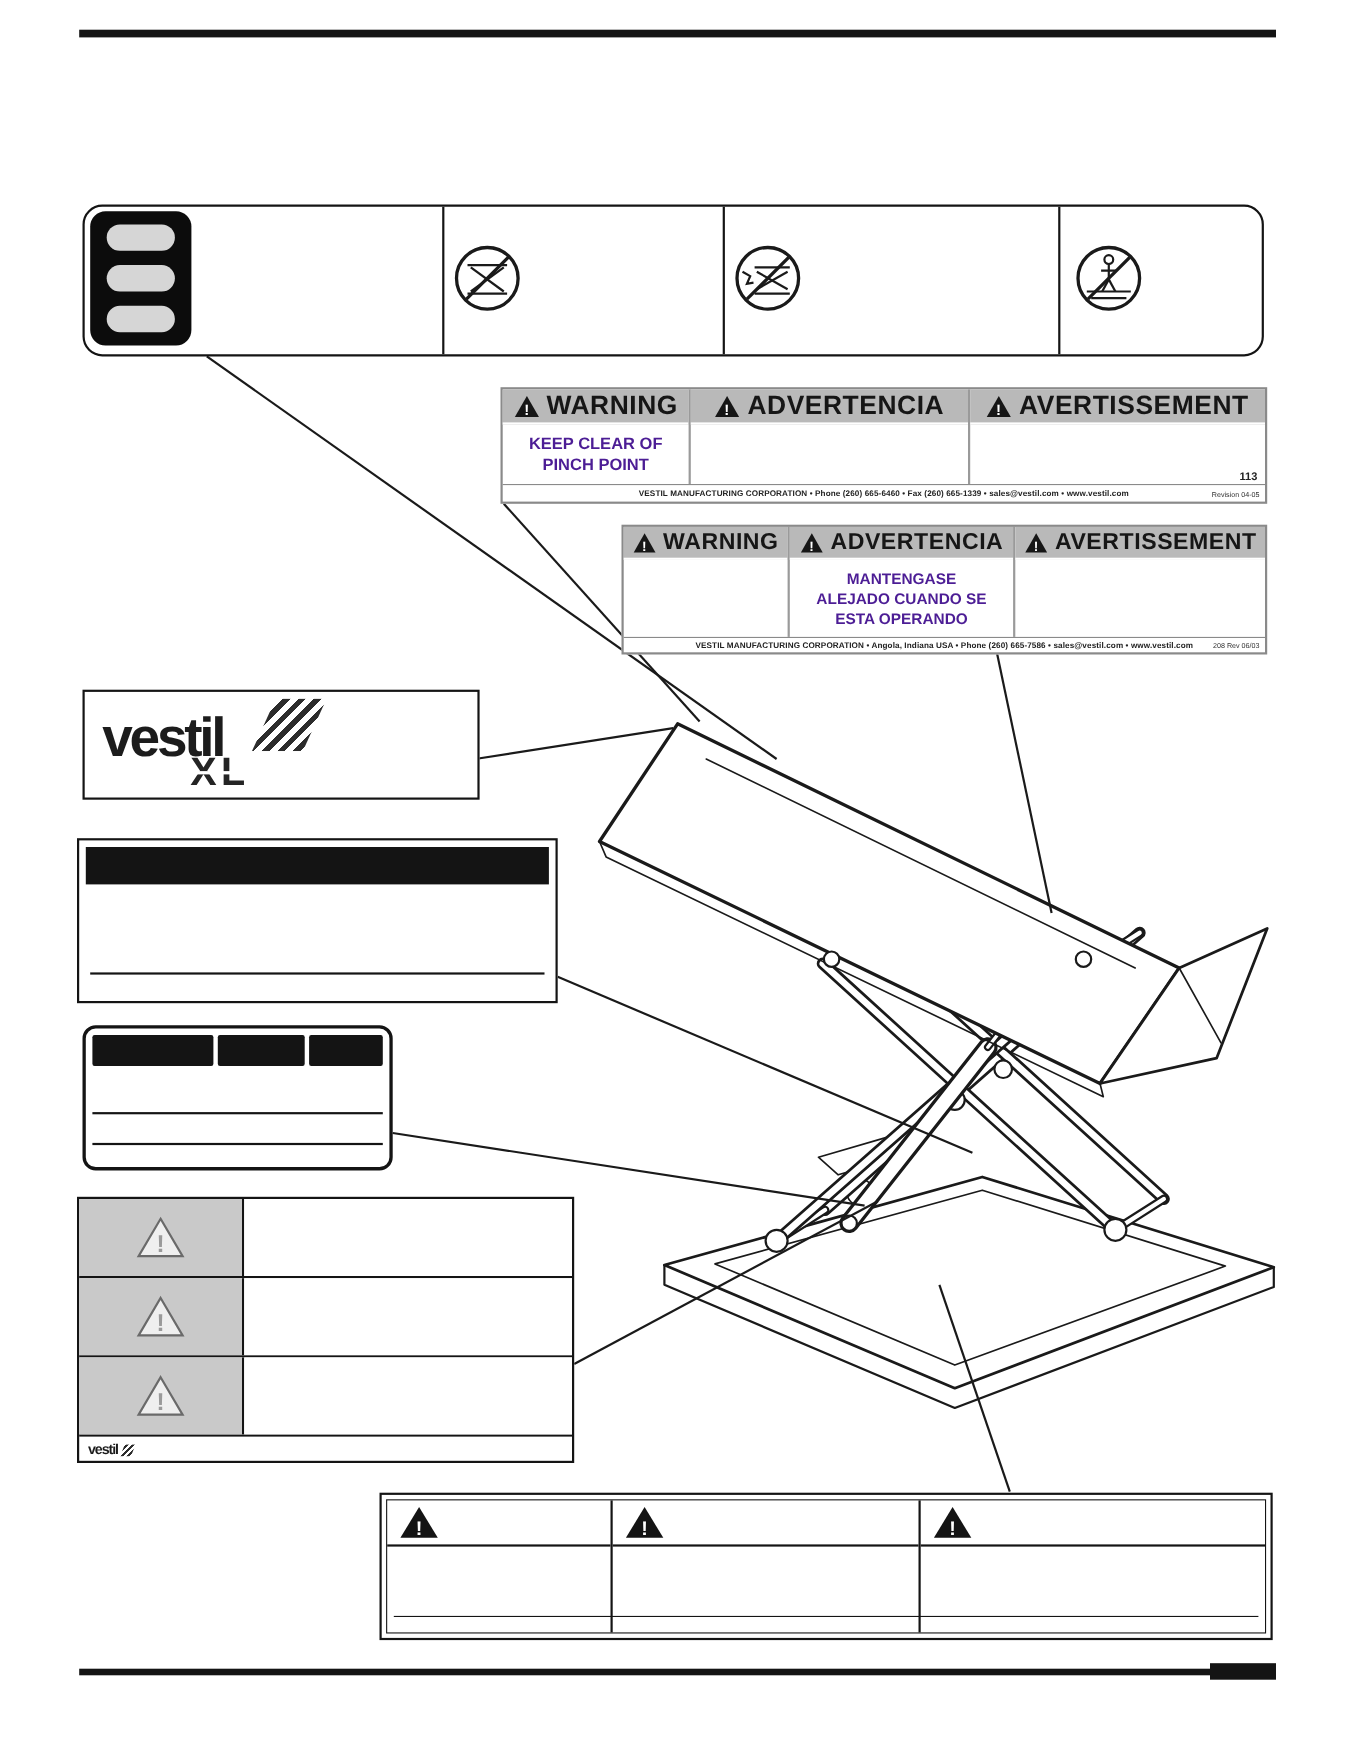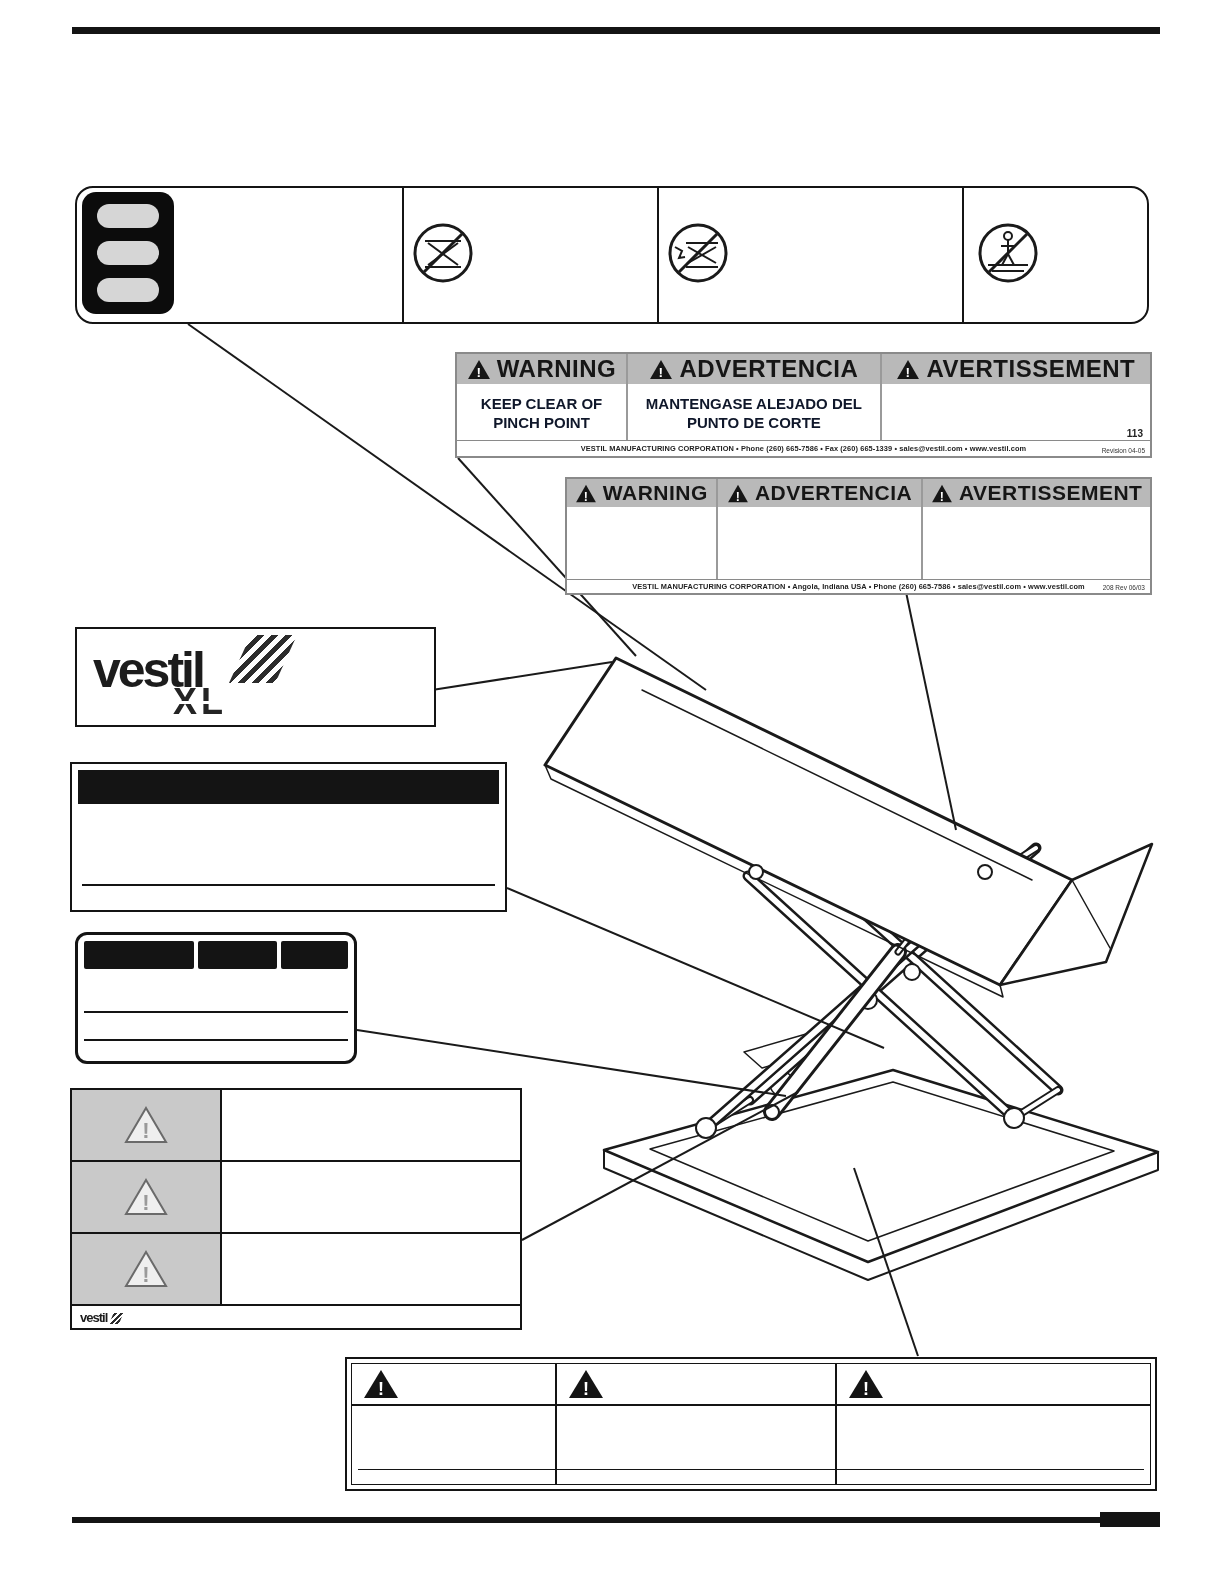--- a/index.html
+++ b/index.html
@@ -24,21 +24,21 @@
   .strip-icon{position:absolute;top:33px;width:64px;height:64px;}
 
   
   .wl{display:flex;flex-direction:column;background:#fff;border:2px solid #8a8a8a;z-index:3;box-sizing:border-box;}
   .wl-grid{flex:1;display:flex;min-height:0;}
   .wl-col{display:flex;flex-direction:column;min-width:0;box-sizing:border-box;}
   .wl-col + .wl-col{border-left:2px solid #9a9a9a;}
   .wl-head{background:#b9b9b9;display:flex;align-items:center;justify-content:center;gap:6px;
            font-weight:bold;color:#161616;border-bottom:2px solid #fff;letter-spacing:.5px;}
   .wl-body{flex:1;display:flex;align-items:center;justify-content:center;text-align:center;
-           font-weight:bold;white-space:pre-line;line-height:1.3;color:#0f172a;padding:2px 4px;}
+           font-weight:bold;white-space:pre-line;line-height:1.3;color:#4c1d95;padding:2px 4px;}
   .wl-footer{border-top:1.5px solid #8a8a8a;display:flex;align-items:center;justify-content:center;
              font-size:7.4px;font-weight:bold;color:#222;letter-spacing:.1px;}
   .wl1 .wl-head{height:30px;font-size:24px;}
   .wl1 .wl-body{font-size:15px;}
   .wl1 .wl-footer{height:15px;}
   .wl2 .wl-head{height:28px;font-size:21px;}
   .wl2 .wl-body{font-size:14px;}
   .wl2 .wl-footer{height:13px;}
   .wl-part{position:absolute;right:7px;bottom:17px;font-size:10px;font-weight:bold;color:#222;}
   .wl-rev{position:absolute;right:5px;bottom:2px;font-size:6.5px;color:#333;}
@@ -219,34 +219,32 @@
 PINCH POINT</div>
       </div>
       <div class="wl-col" style="flex-basis:36.6%">
         <div class="wl-head">
           <svg width="24" height="21" viewBox="0 0 26 23">
               <path d="M13 1 L25 22 L1 22 Z" fill="#161616"></path>
               <text x="13" y="20" font-size="15" font-weight="bold" fill="#ffffff" text-anchor="middle">!</text>
             </svg>
           <span>ADVERTENCIA</span>
         </div>
-        <div class="wl-body">MANTENGASE ALEJADO DEL
-PUNTO DE CORTE</div>
       </div>
       <div class="wl-col" style="flex-basis:39%">
         <div class="wl-head">
           <svg width="24" height="21" viewBox="0 0 26 23">
               <path d="M13 1 L25 22 L1 22 Z" fill="#161616"></path>
               <text x="13" y="20" font-size="15" font-weight="bold" fill="#ffffff" text-anchor="middle">!</text>
             </svg>
           <span>AVERTISSEMENT</span>
         </div>
       </div>
     </div>
-    <div class="wl-footer">VESTIL MANUFACTURING CORPORATION • Phone (260) 665-7586 • Fax (260) 665-1339 • sales@vestil.com • www.vestil.com</div>
+    <div class="wl-footer">VESTIL MANUFACTURING CORPORATION • Phone (260) 665-6460 • Fax (260) 665-1339 • sales@vestil.com • www.vestil.com</div>
     <span class="wl-part">113</span>
     <span class="wl-rev">Revision 04-05</span>
   </div>
 
   <div class="wl wl2" style="left:565px;top:477px;width:587px;height:118px;">
     <div class="wl-grid">
       <div class="wl-col" style="flex-basis:25.5%">
         <div class="wl-head">
           <svg width="22" height="19" viewBox="0 0 26 23">
               <path d="M13 1 L25 22 L1 22 Z" fill="#161616"></path>
@@ -256,20 +254,23 @@
         </div>
       </div>
       <div class="wl-col" style="flex-basis:35.3%">
         <div class="wl-head">
           <svg width="22" height="19" viewBox="0 0 26 23">
               <path d="M13 1 L25 22 L1 22 Z" fill="#161616"></path>
               <text x="13" y="20" font-size="15" font-weight="bold" fill="#ffffff" text-anchor="middle">!</text>
             </svg>
           <span>ADVERTENCIA</span>
         </div>
+        <div class="wl-body">MANTENGASE
+ALEJADO CUANDO SE
+ESTA OPERANDO</div>
       </div>
       <div class="wl-col" style="flex-basis:39.2%">
         <div class="wl-head">
           <svg width="22" height="19" viewBox="0 0 26 23">
               <path d="M13 1 L25 22 L1 22 Z" fill="#161616"></path>
               <text x="13" y="20" font-size="15" font-weight="bold" fill="#ffffff" text-anchor="middle">!</text>
             </svg>
           <span>AVERTISSEMENT</span>
         </div>
       </div>

